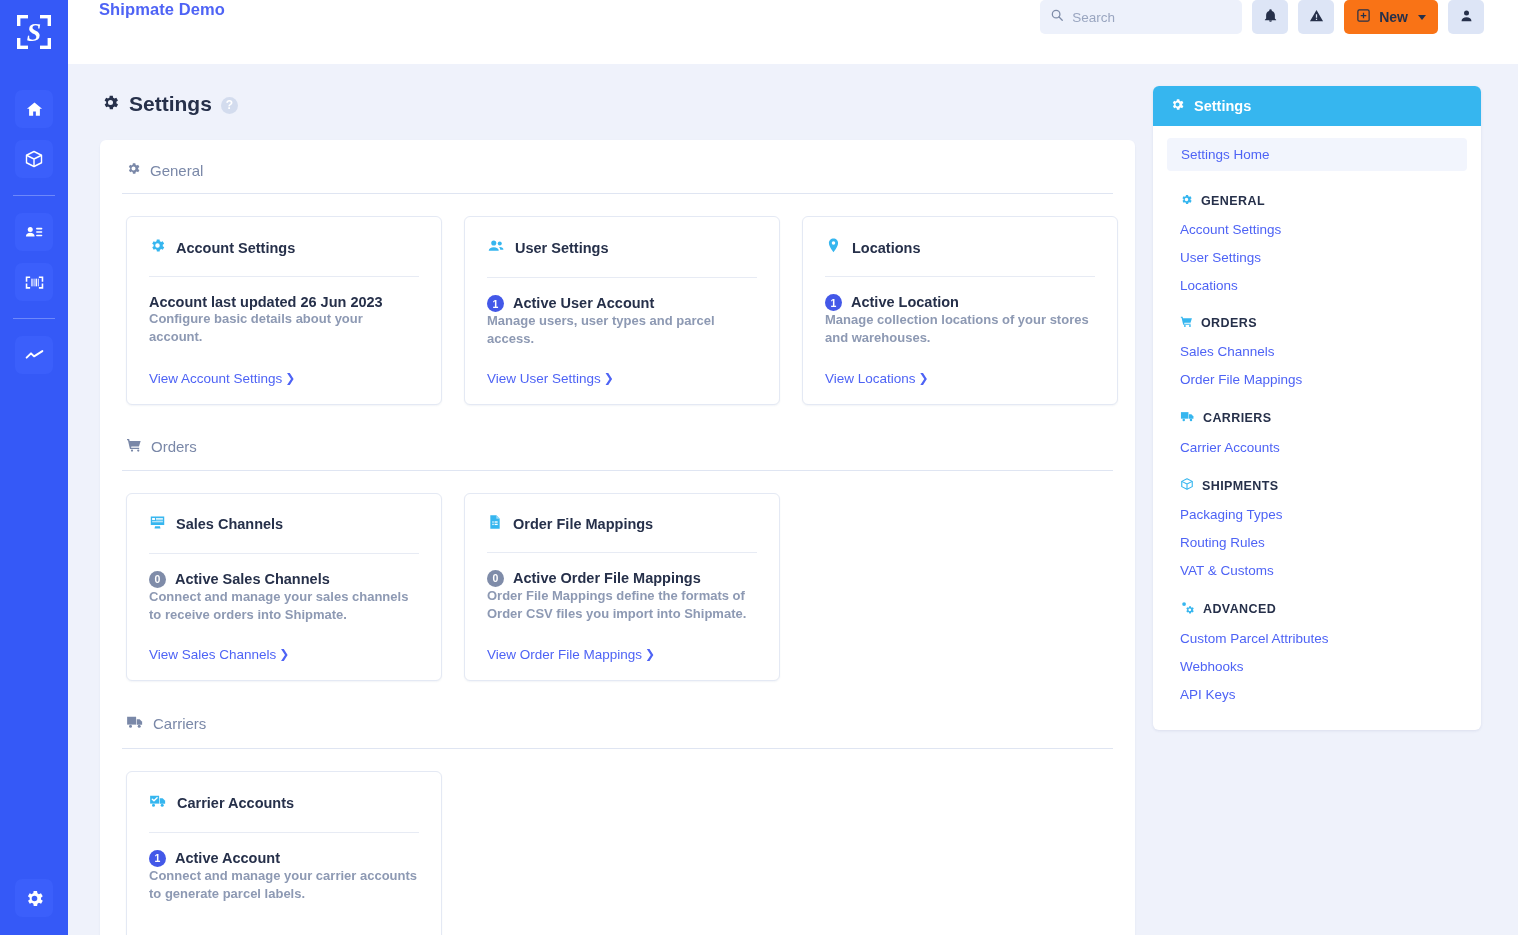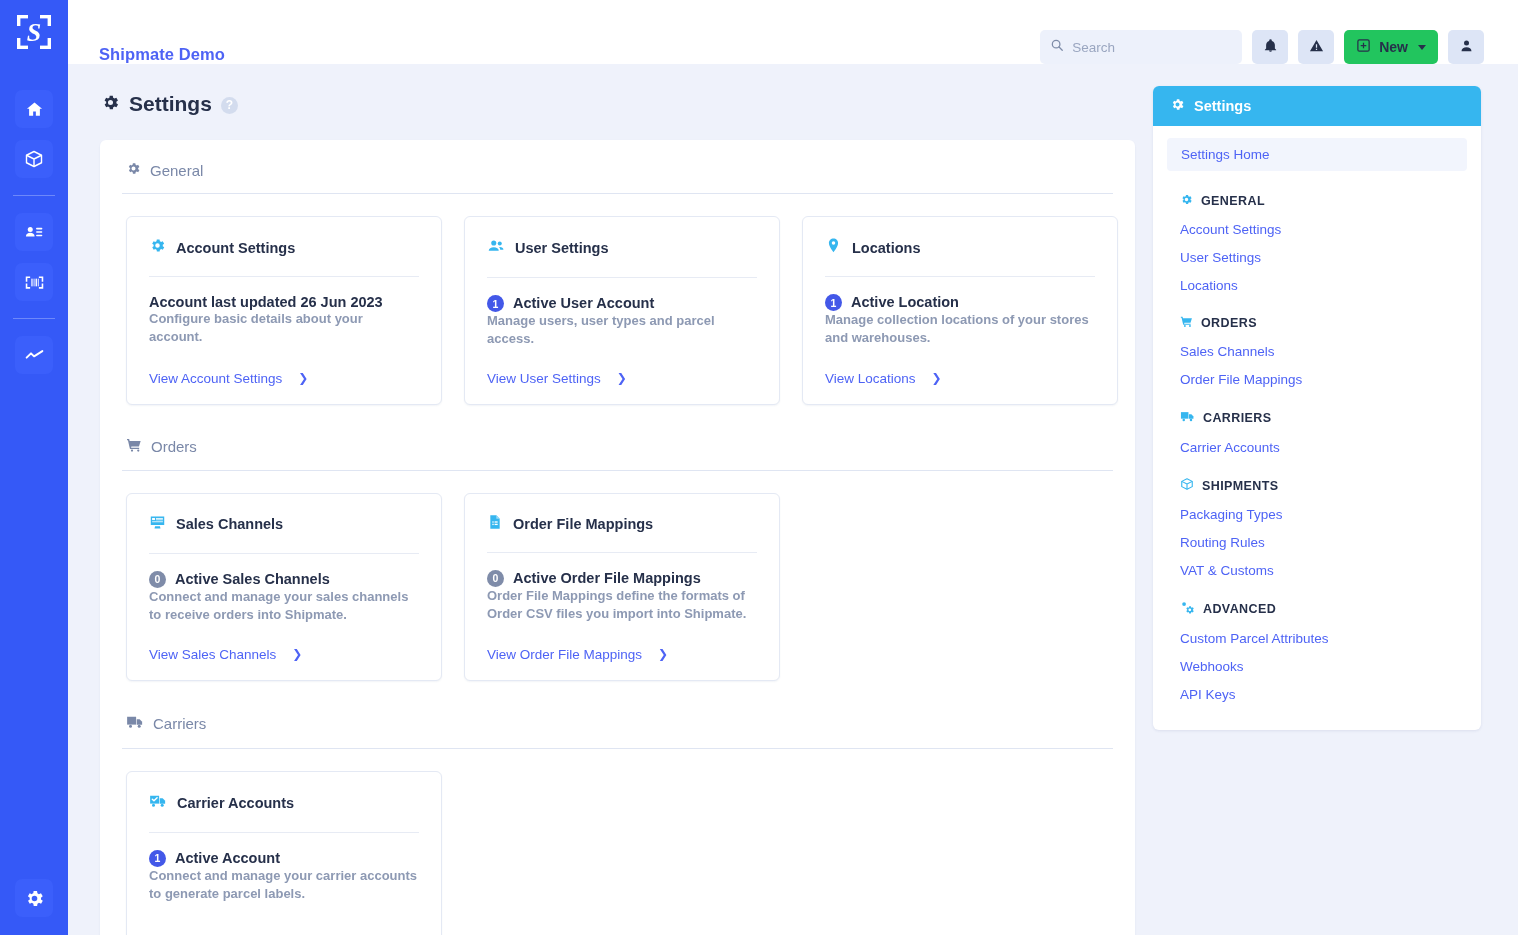--- a/index.html
+++ b/index.html
@@ -32,21 +32,21 @@
   }
   .rail-btn svg { display:block; }
   .rail-div { width: 42px; height: 1px; background: #6d88fa; margin: 5px 0; }
   .rail-bottom { position: absolute; bottom: 18px; left: 15px; }
 
   
   .topbar {
     position: absolute; left: 68px; top: 0;
     width: 1450px; height: 64px;
     background: #ffffff;
-    display: flex; align-items: flex-end;
+    display: flex; align-items: flex-start;
   }
   .brand {
     margin-left: 31px;
     color: #4e63f5;
     font-size: 16.5px; font-weight: bold;
     letter-spacing: .1px;
     cursor: pointer;
   }
   .top-right {
     margin-left: auto; margin-right: 34px;
@@ -65,21 +65,21 @@
     font-size: 13.5px; color: #55627d;
   }
   .search-input::placeholder { color: #9aa6c0; }
   .icon-btn {
     width: 36px; height: 34px; border-radius: 5px;
     background: #dde5f6;
     display: flex; align-items: center; justify-content: center;
     cursor: pointer; border: none;
   }
   .new-btn {
-    height: 34px; border-radius: 5px; background: #22c55e;
+    height: 34px; border-radius: 5px; background: #f97316;
     display: flex; align-items: center; gap: 8px;
     padding: 0 12px; cursor: pointer; border: none;
     color: #26304a; font-size: 14px; font-weight: 600;
     font-family: "Liberation Sans", sans-serif;
   }
   .caret {
     width: 0; height: 0;
     border-left: 4.5px solid transparent; border-right: 4.5px solid transparent;
     border-top: 5px solid #26304a; margin-left: 2px;
   }
@@ -144,21 +144,21 @@
   .badge.blue { background: #4358e8; }
   .badge.grey { background: #7f8ca9; }
   .stat-label { font-size: 14.5px; font-weight: bold; color: #26304a; }
 
   .mini-desc {
     margin-top: 0; font-size: 13px; color: #8d99b3; line-height: 1.42; font-weight: bold;
   }
   .mini-link {
     margin-top: auto; padding-top: 22px;
     color: #4e63f5; font-size: 13.5px;
-    display: flex; align-items: center; gap: 16px;
+    display: flex; align-items: center; gap: 3px;
     cursor: pointer;
   }
   .chev { font-size: 12px; line-height: 1; }
 
   
   .settings-nav {
     position: absolute; right: 33px; top: 22px;
     width: 328px;
     background: #ffffff;
     border-radius: 6px;

